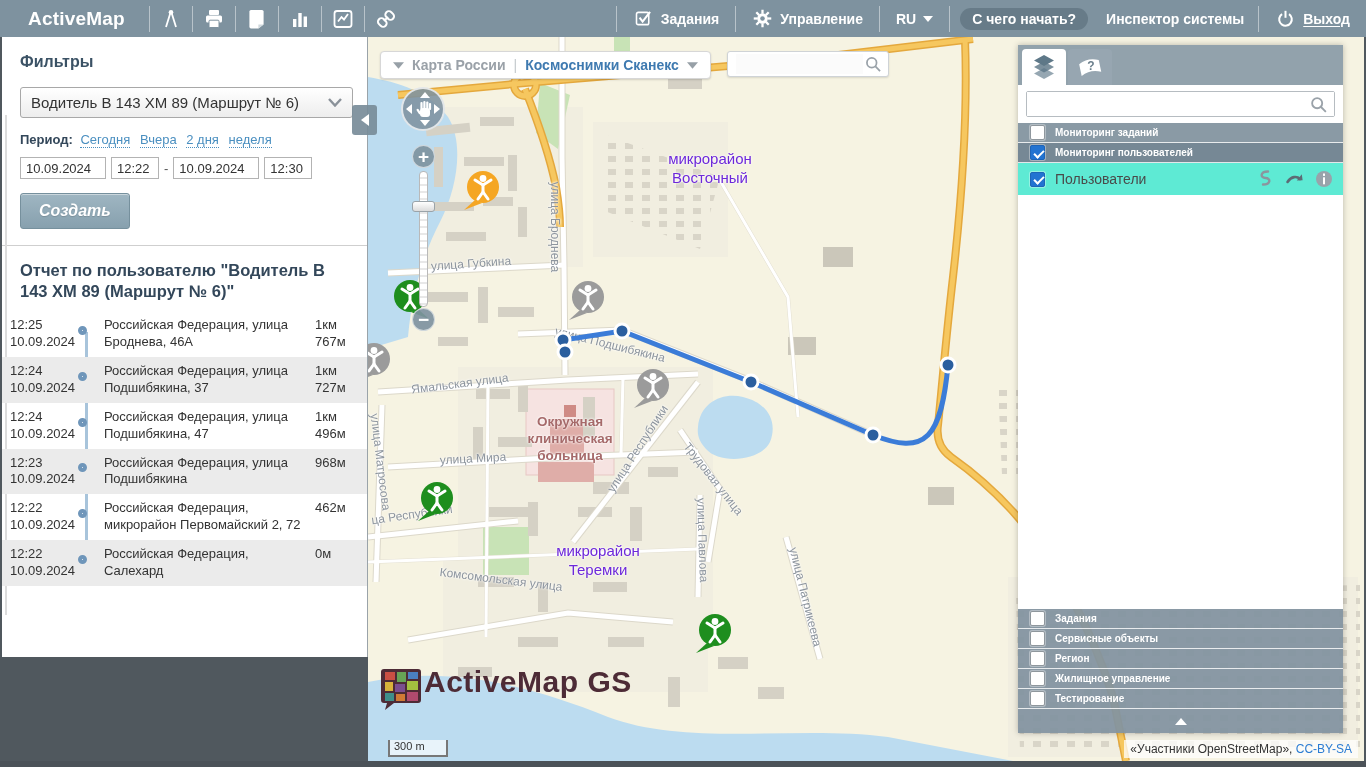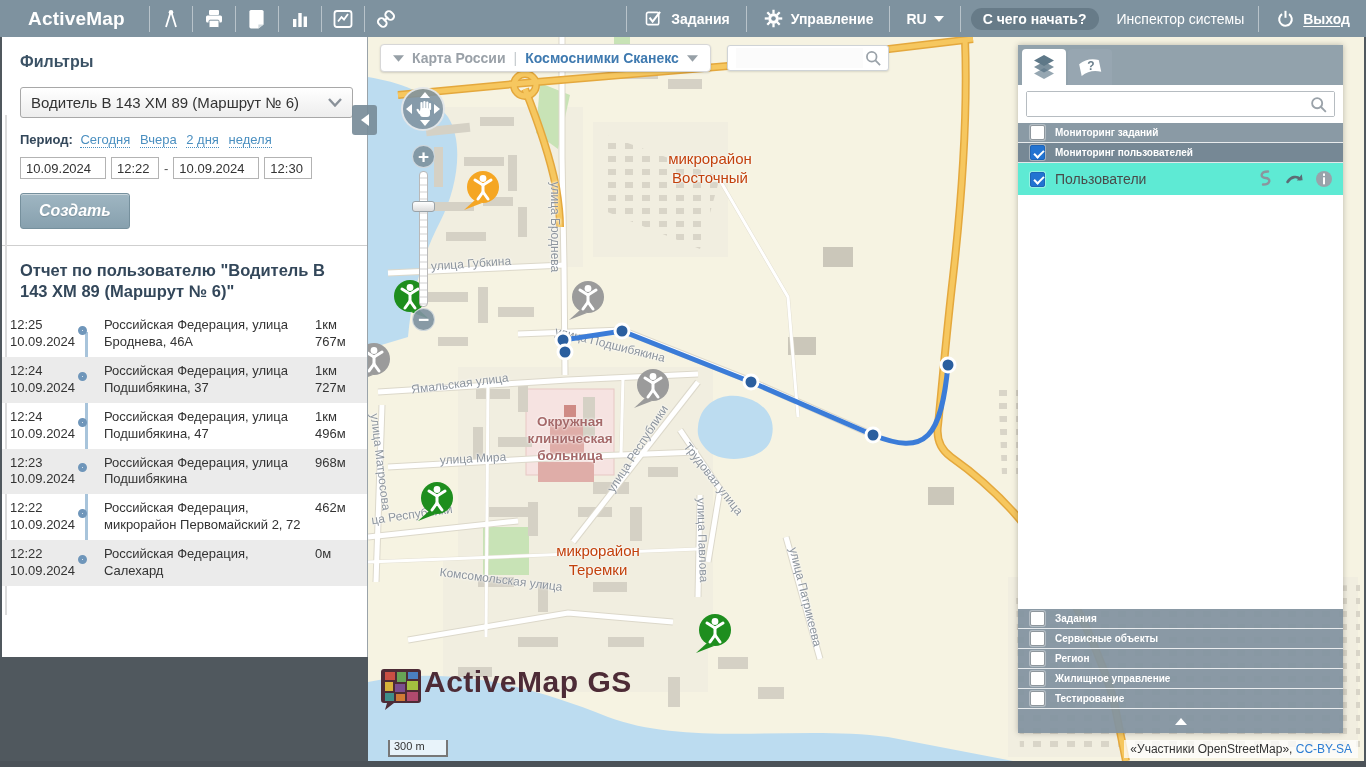--- a/index.html
+++ b/index.html
@@ -8,21 +8,21 @@
 
   
   .topbar { position:absolute; left:0; top:0; width:1366px; height:37px; background:#7e929f;
             display:flex; align-items:center; color:#fff; }
   .brand { font-size:19px; font-weight:bold; padding:0 24px 0 28px; letter-spacing:.2px; }
   .tb-sep { width:1px; height:26px; background:rgba(255,255,255,.45); }
   .tb-ic { width:42px; height:37px; display:flex; align-items:center; justify-content:center; cursor:pointer; }
   .tb-right { margin-left:auto; display:flex; align-items:center; height:37px; }
   .tb-btn { display:flex; align-items:center; gap:7px; padding:0 16px; height:37px; font-size:14px; font-weight:bold; cursor:pointer; }
   .pill { background:#677b88; border-radius:12px; padding:3px 12px; font-size:14px; font-weight:bold; margin:0 4px 0 10px; cursor:pointer; }
-  .plain-btn { padding:0 14px; font-size:14px; font-weight:normal; cursor:pointer; }
+  .plain-btn { padding:0 14px; font-size:14px; font-weight:bold; cursor:pointer; }
   .logout u { text-underline-offset:2px; }
 
   
   .sidebar { position:absolute; left:2px; top:37px; width:366px; height:620px; background:#fff;
              border-right:1px solid #9aa3a9; overflow:hidden; }
   .side-track { position:absolute; left:3px; top:78px; width:2px; height:500px; background:#dcdcdc; }
   .pad { padding:16px 14px 0 18px; }
   h1.filters { font-size:16px; font-weight:bold; color:#3b5265; margin-bottom:16px; }
   .selectbox { display:flex; align-items:center; justify-content:space-between; height:31px;
                border:1px solid #a8a8a8; border-radius:3px; background:linear-gradient(#ffffff,#ededed);
@@ -50,25 +50,25 @@
             border:4px solid #6f96ba; border-radius:50%; display:block; left:4px; }
   .raddr { flex:1; padding-right:8px; }
   .rdist { width:46px; flex:none; }
 
   
   .map { position:absolute; left:368px; top:37px; width:996px; height:724px; background:#f6f3e2; overflow:hidden; }
   .map svg.layer { position:absolute; left:0; top:0; width:998px; height:724px; }
   .labels { position:absolute; inset:0; pointer-events:none; }
   .mlabel { position:absolute; font-size:12px; color:#8d959e; white-space:pre-line; text-align:center;
             text-shadow:0 0 2px #fff,0 0 3px #fff; line-height:1.25; }
-  .mlabel.big { font-size:15px; color:#c2410c; }
+  .mlabel.big { font-size:15px; color:#6d28d9; }
   .mlabel.hosp { font-size:13.5px; color:#a66a6a; font-weight:bold; }
 
   
-  .map-toolbar { position:absolute; left:12px; top:7px; height:28px; display:flex; align-items:center; gap:16px; }
+  .map-toolbar { position:absolute; left:12px; top:14px; height:28px; display:flex; gap:16px; }
   .bm-box { background:#fff; border:1px solid #d7d7d7; border-radius:4px; box-shadow:0 1px 2px rgba(0,0,0,.15);
             height:28px; display:flex; align-items:center; gap:8px; padding:0 12px; }
   .bm-gray { color:#9aa1a8; font-size:14px; font-weight:bold; cursor:pointer; }
   .bm-blue { color:#3f7ab0; font-size:14px; font-weight:bold; cursor:pointer; }
   .bm-div { color:#c4c9cd; font-size:14px; }
   .msearch { background:#fff; border:1px solid #cfd3d6; border-radius:3px; height:26px; width:162px;
              display:flex; align-items:center; padding:0 4px 0 8px; box-shadow:0 1px 2px rgba(0,0,0,.12); }
   .msearch input { border:none; outline:none; flex:1; min-width:0; font-size:13px; background:#fbfbfb; height:20px; }
 
   

